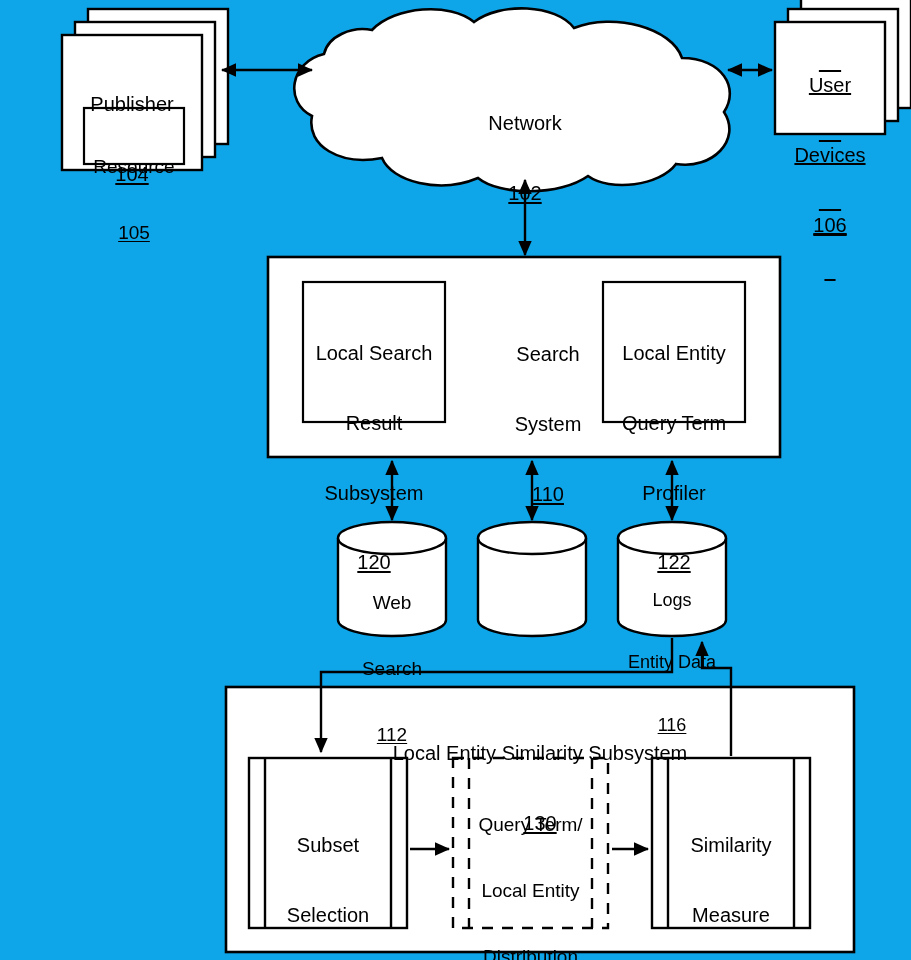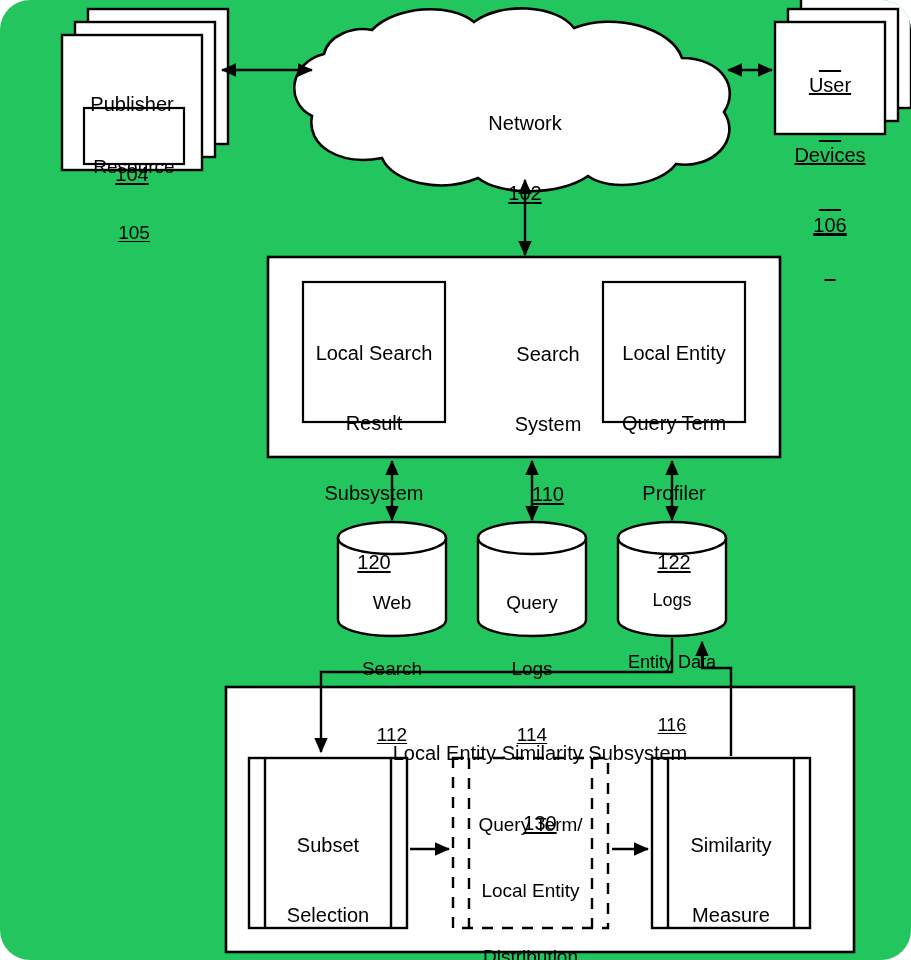--- a/index.html
+++ b/index.html
@@ -8,23 +8,22 @@
     padding: 0;
     background: #ffffff;
   }
   body {
     font-family: "Liberation Sans", sans-serif;
   }
   #diagram-root {
     position: relative;
     width: 911px;
     height: 960px;
-    background: #22c55e;
+    background: #0ea5e9;
     overflow: hidden;
-    border-radius: 30px;
   }
   #diagram-svg {
     position: absolute;
     left: 0;
     top: 0;
     width: 911px;
     height: 960px;
   }
   .lbl {
     position: absolute;
@@ -189,25 +188,20 @@
     <div>Profiler</div>
     <div class="ref">122</div>
   </div>
 
   <div class="lbl t19" style="left:338px; top:548px; width:108px;">
     <div>Web</div>
     <div>Search</div>
     <div class="ref">112</div>
   </div>
 
-  <div class="lbl t19" style="left:478px; top:548px; width:108px;">
-    <div>Query</div>
-    <div>Logs</div>
-    <div class="ref">114</div>
-  </div>
 
   <div class="lbl t18" style="left:612px; top:548px; width:120px;">
     <div>Logs</div>
     <div>Entity Data</div>
     <div class="ref">116</div>
   </div>
 
   <div class="lbl t20" style="left:280px; top:696px; width:520px;">
     <div>Local Entity Similarity Subsystem</div>
     <div class="ref">130</div>

